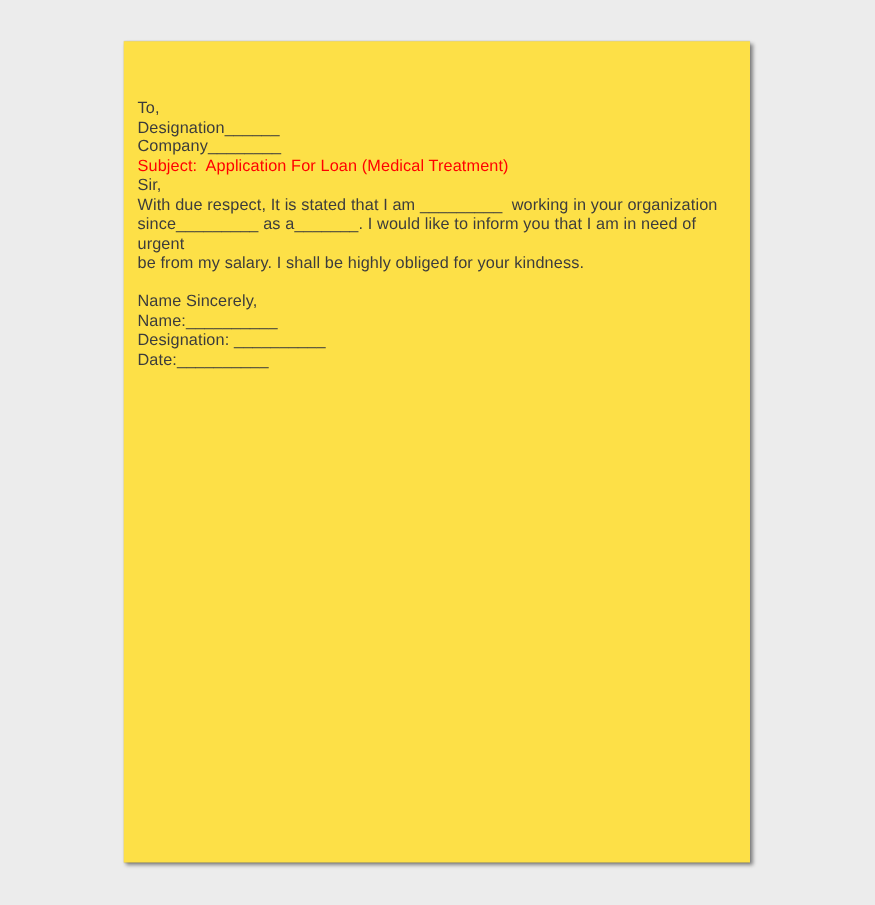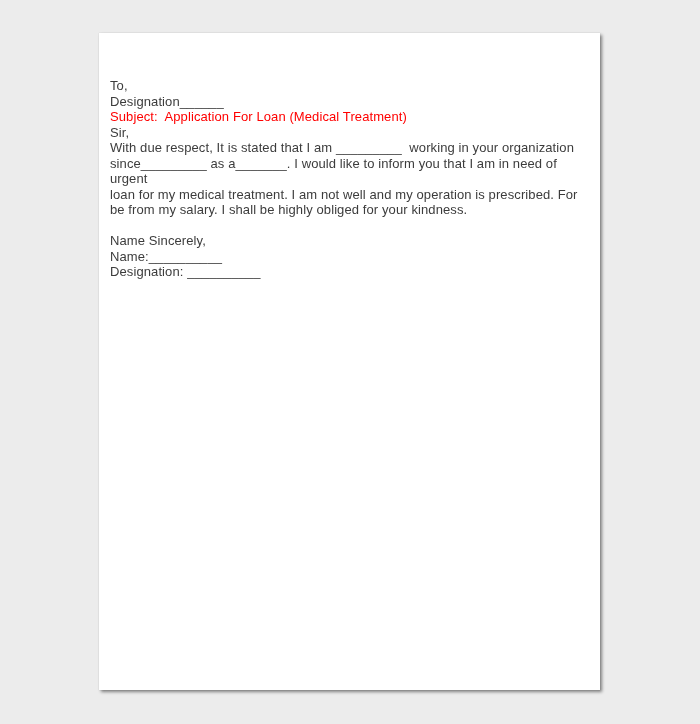--- a/index.html
+++ b/index.html
@@ -13,21 +13,21 @@
     font-family: "Liberation Sans", sans-serif;
     position: relative;
     overflow: hidden;
   }
   .paper {
     position: absolute;
     left: 99px;
     top: 33px;
     width: 501px;
     height: 657px;
-    background: #ffffff;
+    background: #fde047;
     box-shadow: 2px 2px 3px rgba(0,0,0,0.45), 0 0 1px rgba(0,0,0,0.18);
     box-sizing: border-box;
     padding: 45px 12px 0 11px;
   }
   .line {
     font-size: 13px;
     line-height: 15.5px;
     color: #3c3c3c;
     white-space: pre-wrap;
     letter-spacing: 0.1px;
@@ -39,23 +39,24 @@
   .spacer {
     height: 15.5px;
   }
 </style>
 </head>
 <body>
 
 <div class="paper">
   <div class="line">To,</div>
   <div class="line">Designation______</div>
+  <div class="line">Company________</div>
   <div class="line subject">Subject:  Application For Loan (Medical Treatment)</div>
   <div class="line">Sir,</div>
   <div class="line">With due respect, It is stated that I am _________  working in your organization</div>
   <div class="line">since_________ as a_______. I would like to inform you that I am in need of urgent</div>
-  <div class="line">loan for my medical treatment. I am not well and my operation is prescribed. For</div>
   <div class="line">be from my salary. I shall be highly obliged for your kindness.</div>
   <div class="spacer"></div>
   <div class="line">Name Sincerely,</div>
   <div class="line">Name:__________</div>
   <div class="line">Designation: __________</div>
+  <div class="line">Date:__________</div>
 </div>
 
 </body></html>

